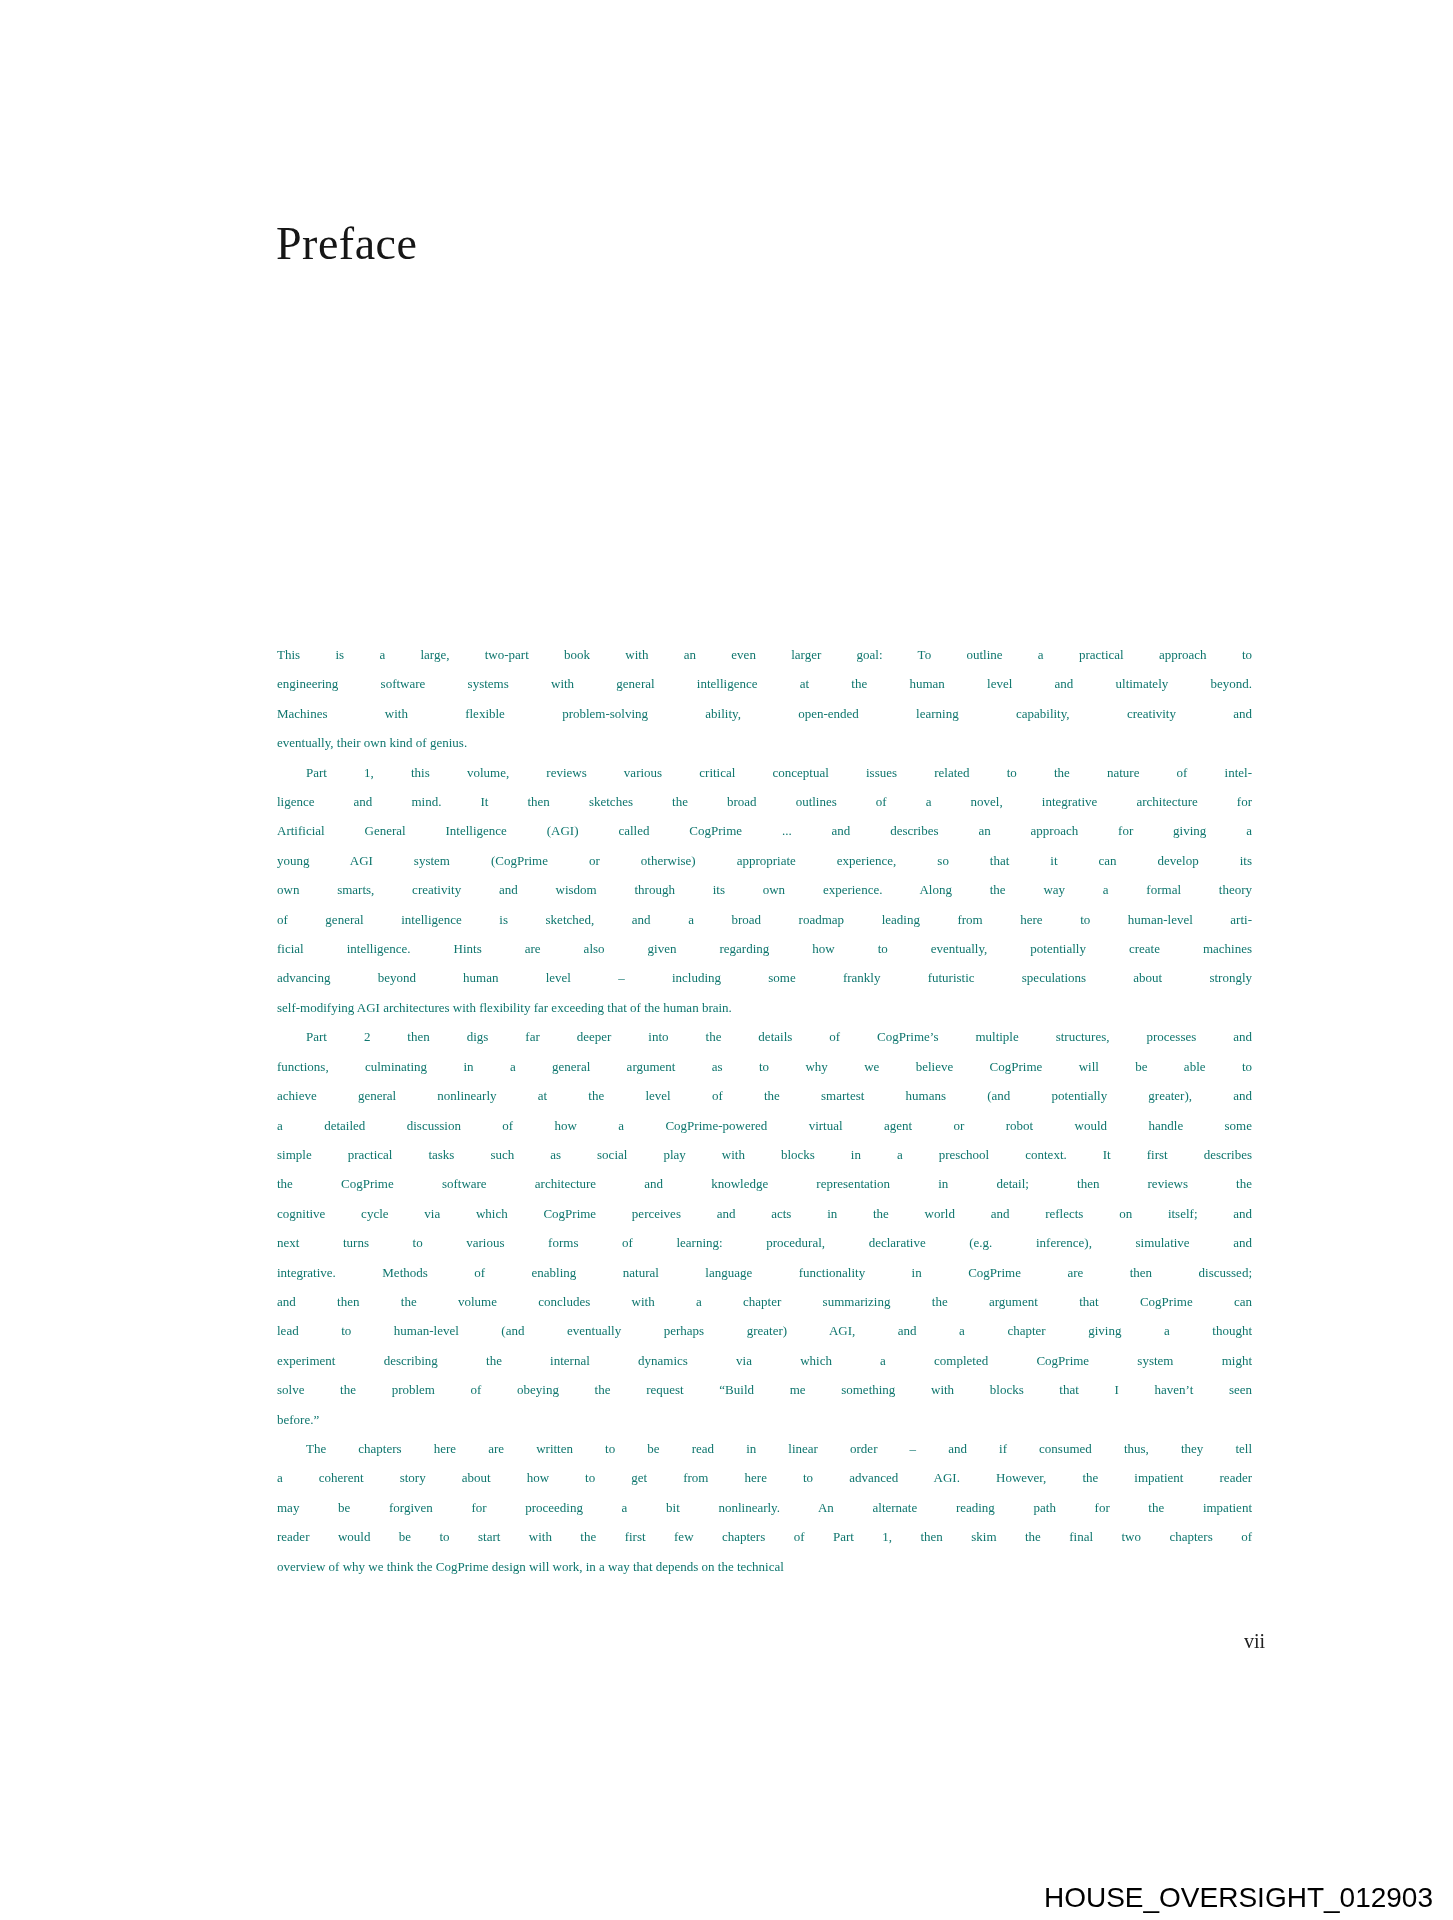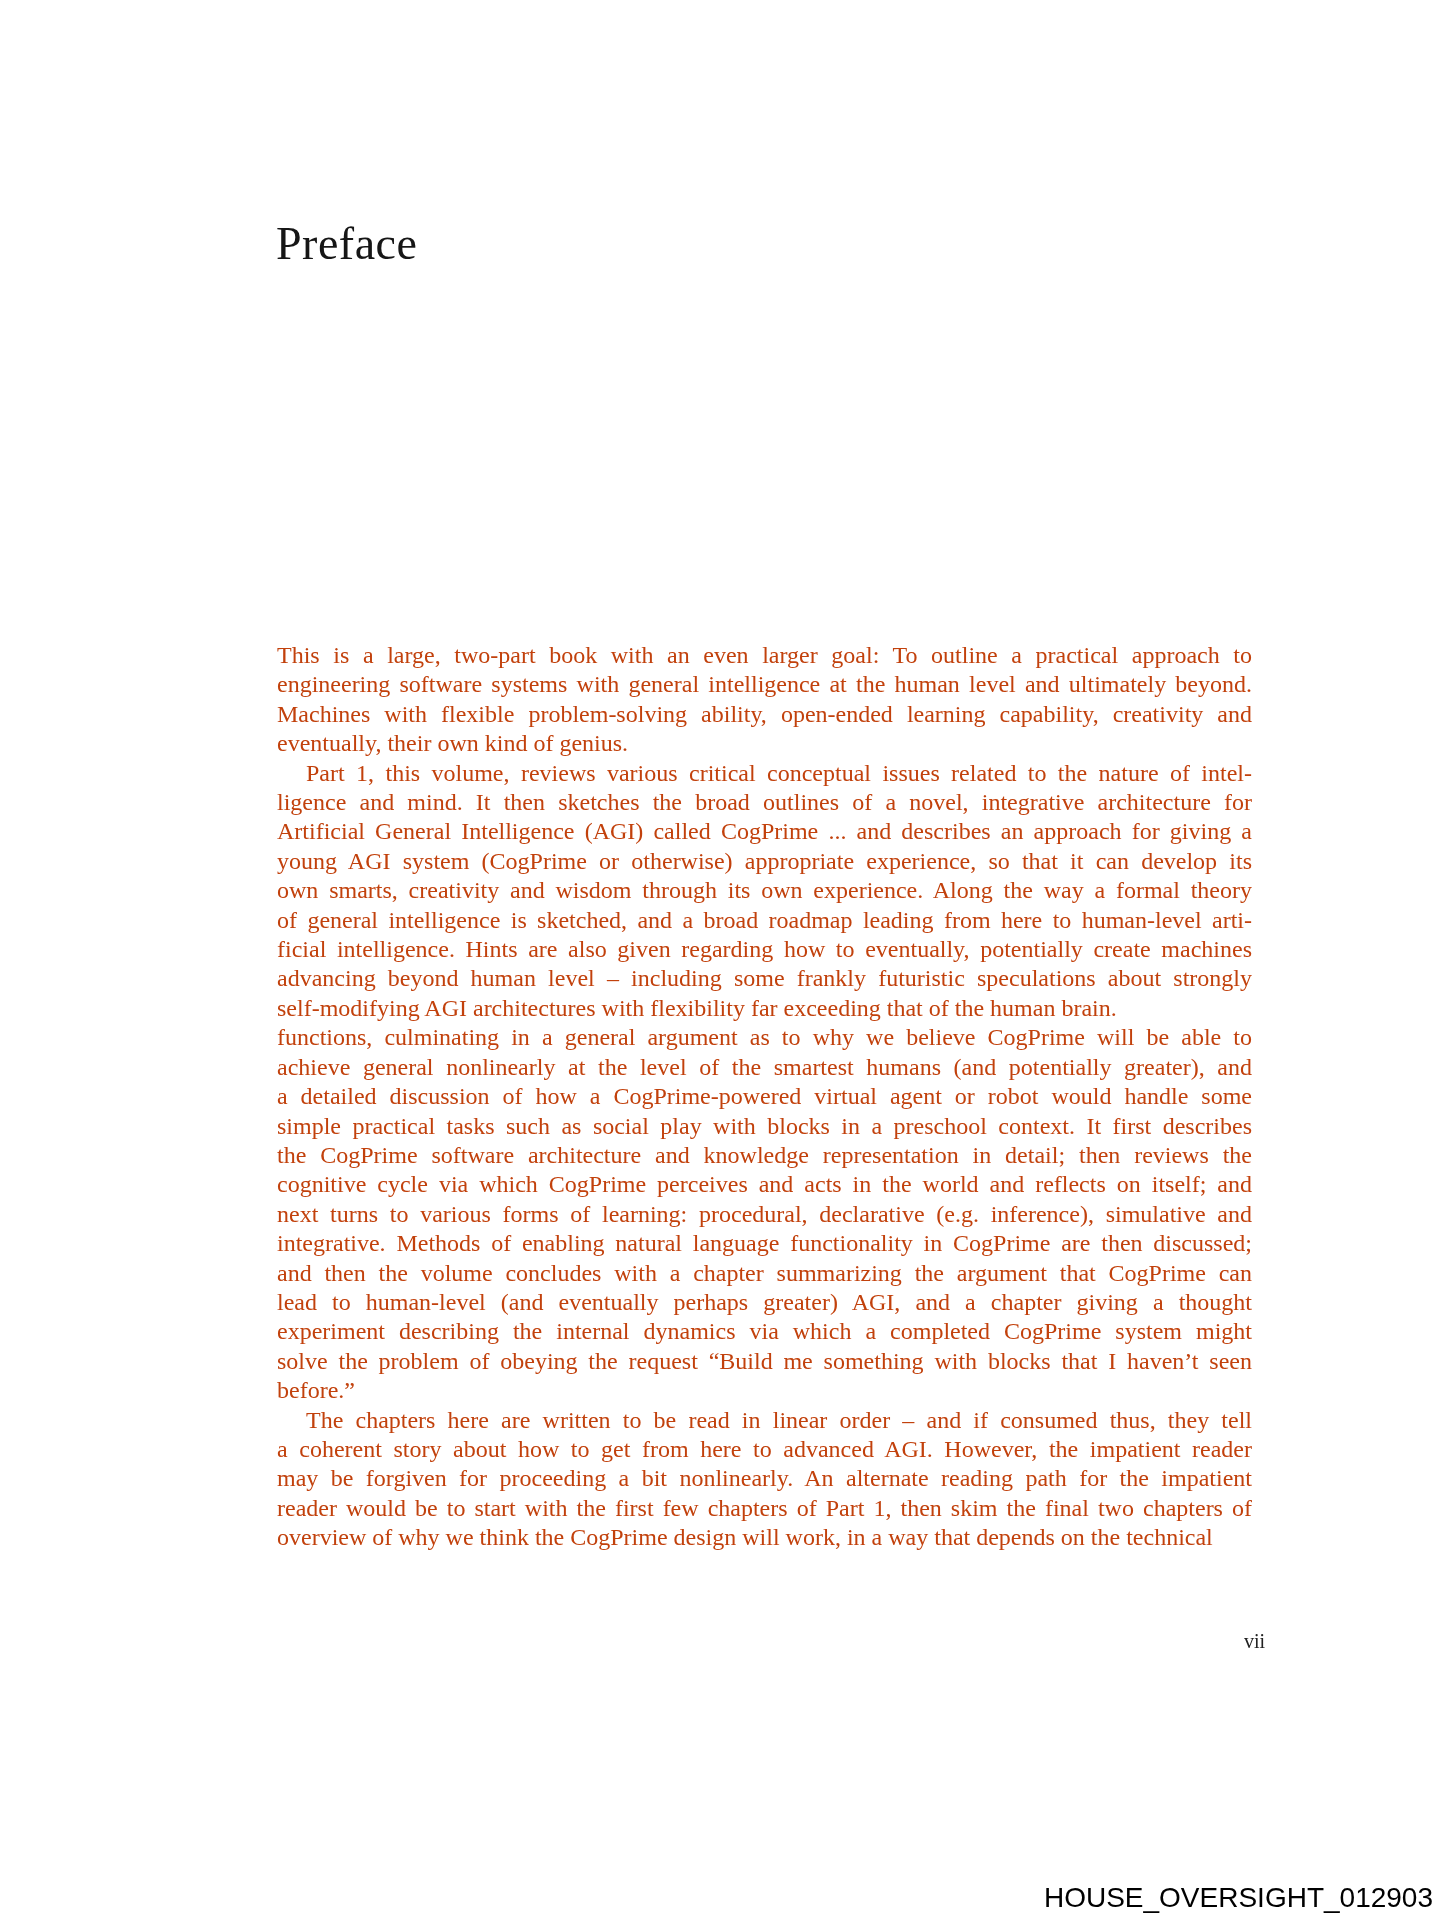--- a/index.html
+++ b/index.html
@@ -24,23 +24,23 @@
     line-height: 46px;
     font-weight: normal;
     letter-spacing: 0.5px;
     color: #161616;
   }
   .body-text {
     position: absolute;
     left: 272px;
     top: 636px;
     width: 977px;
-    font-size: 24px;
+    font-size: 13px;
     line-height: 28.4px;
-    color: #c2410c;
+    color: #0f766e;
   }
   .body-text .line {
     text-align: justify;
     text-align-last: justify;
     hyphens: none;
   }
   .body-text .line.last {
     text-align-last: left;
   }
   .body-text .line.indent {
@@ -77,20 +77,21 @@
       <div class="line last">eventually, their own kind of genius.</div>
       <div class="line indent">Part 1, this volume, reviews various critical conceptual issues related to the nature of intel-</div>
       <div class="line">ligence and mind. It then sketches the broad outlines of a novel, integrative architecture for</div>
       <div class="line">Artificial General Intelligence (AGI) called CogPrime ... and describes an approach for giving a</div>
       <div class="line">young AGI system (CogPrime or otherwise) appropriate experience, so that it can develop its</div>
       <div class="line">own smarts, creativity and wisdom through its own experience. Along the way a formal theory</div>
       <div class="line">of general intelligence is sketched, and a broad roadmap leading from here to human-level arti-</div>
       <div class="line">ficial intelligence. Hints are also given regarding how to eventually, potentially create machines</div>
       <div class="line">advancing beyond human level – including some frankly futuristic speculations about strongly</div>
       <div class="line last">self-modifying AGI architectures with flexibility far exceeding that of the human brain.</div>
+      <div class="line indent">Part 2 then digs far deeper into the details of CogPrime’s multiple structures, processes and</div>
       <div class="line">functions, culminating in a general argument as to why we believe CogPrime will be able to</div>
       <div class="line">achieve general nonlinearly at the level of the smartest humans (and potentially greater), and</div>
       <div class="line">a detailed discussion of how a CogPrime-powered virtual agent or robot would handle some</div>
       <div class="line">simple practical tasks such as social play with blocks in a preschool context. It first describes</div>
       <div class="line">the CogPrime software architecture and knowledge representation in detail; then reviews the</div>
       <div class="line">cognitive cycle via which CogPrime perceives and acts in the world and reflects on itself; and</div>
       <div class="line">next turns to various forms of learning: procedural, declarative (e.g. inference), simulative and</div>
       <div class="line">integrative. Methods of enabling natural language functionality in CogPrime are then discussed;</div>
       <div class="line">and then the volume concludes with a chapter summarizing the argument that CogPrime can</div>
       <div class="line">lead to human-level (and eventually perhaps greater) AGI, and a chapter giving a thought</div>

